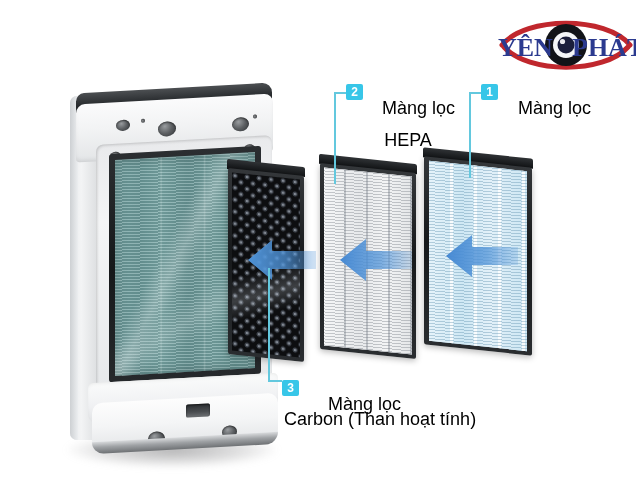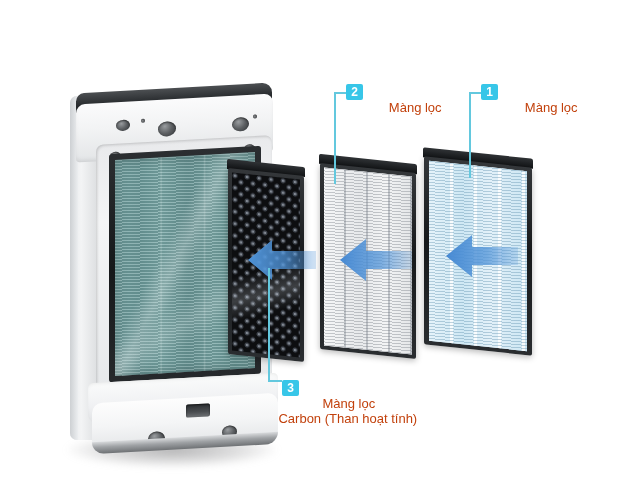--- a/index.html
+++ b/index.html
@@ -188,22 +188,22 @@
   .badge{
     position:absolute;width:17px;height:16px;
     background:#37c6e8;
     color:#ffffff;
     font-size:12px;font-weight:bold;line-height:16px;text-align:center;
     border-radius:2px;
     font-family:"Liberation Sans", sans-serif;
   }
   .calloutText{
     position:absolute;
-    color:#c2410c;
-    font-size:13px;
+    color:#000000;
+    font-size:18px;
     line-height:16px;
     font-family:"Liberation Sans", sans-serif;
     white-space:pre;
   }
   .calloutText .l2{display:block;}
   .c-center{text-align:center;}
 </style>
 </head>
 <body>
 
@@ -301,26 +301,42 @@
   <div class="badge" style="left:481px;top:84px;">1</div>
   <div class="calloutText c-center" style="left:498px;top:84px;width:92px;">
     <span>Màng lọc</span>
   </div>
 
   <div class="leader v" style="left:334px;top:92px;height:92px;"></div>
   <div class="leader h" style="left:334px;top:92px;width:12px;"></div>
   <div class="badge" style="left:346px;top:84px;">2</div>
   <div class="calloutText c-center" style="left:362px;top:84px;width:92px;">
     <span>Màng lọc</span>
+    <span class="l2">HEPA</span>
   </div>
 
   <div class="leader v" style="left:268px;top:268px;height:112px;"></div>
   <div class="leader h" style="left:268px;top:380px;width:14px;"></div>
   <div class="badge" style="left:282px;top:380px;">3</div>
   <div class="calloutText" style="left:308px;top:380px;">
     <span>Màng lọc</span>
   </div>
   <div class="calloutText" style="left:264px;top:395px;">
     <span>Carbon (Than hoạt tính)</span>
   </div>
 
+  <div id="logo">
+    <svg width="140" height="66" viewBox="0 0 140 66">
+
+      <path d="M6,33 C30,4 110,4 134,33" fill="none" stroke="#c0272d" stroke-width="5" stroke-linecap="round"></path>
+      <path d="M8,35 C32,62 108,62 132,35" fill="none" stroke="#c0272d" stroke-width="5" stroke-linecap="round"></path>
+
+      <circle cx="70" cy="33" r="21" fill="#111318"></circle>
+      <circle cx="70" cy="33" r="13" fill="#f4f6f8"></circle>
+      <circle cx="70" cy="33" r="8.5" fill="#1b1f3b"></circle>
+      <circle cx="66.5" cy="29.5" r="2.6" fill="#ffffff" opacity="0.9"></circle>
+
+      <text x="2" y="44" font-family="'Liberation Serif', serif" font-size="26" font-weight="bold" fill="#2b3a8f">YÊN</text>
+      <text x="76" y="44" font-family="'Liberation Serif', serif" font-size="26" font-weight="bold" fill="#2b3a8f">PHÁT</text>
+    </svg>
+  </div>
 
 </div>
 
 </body></html>

